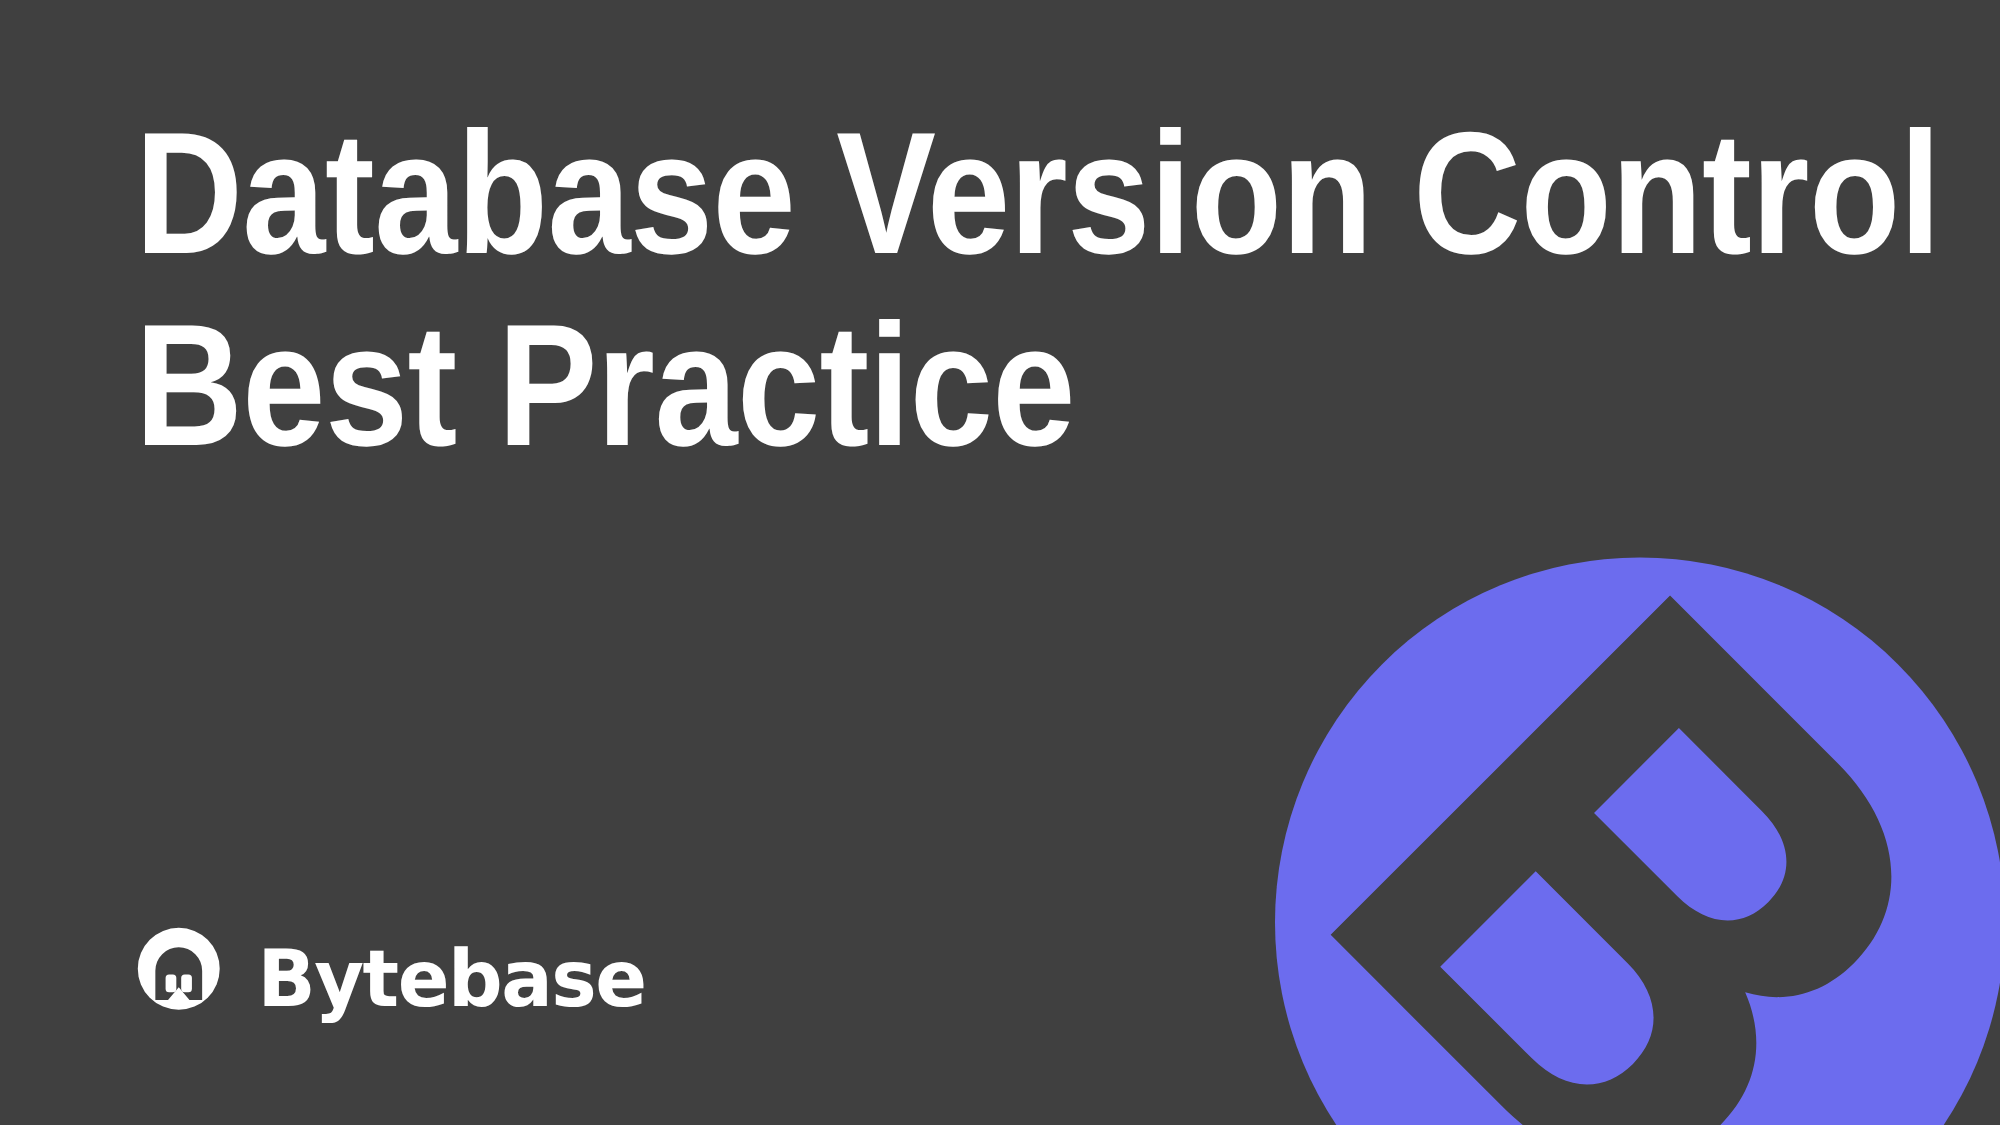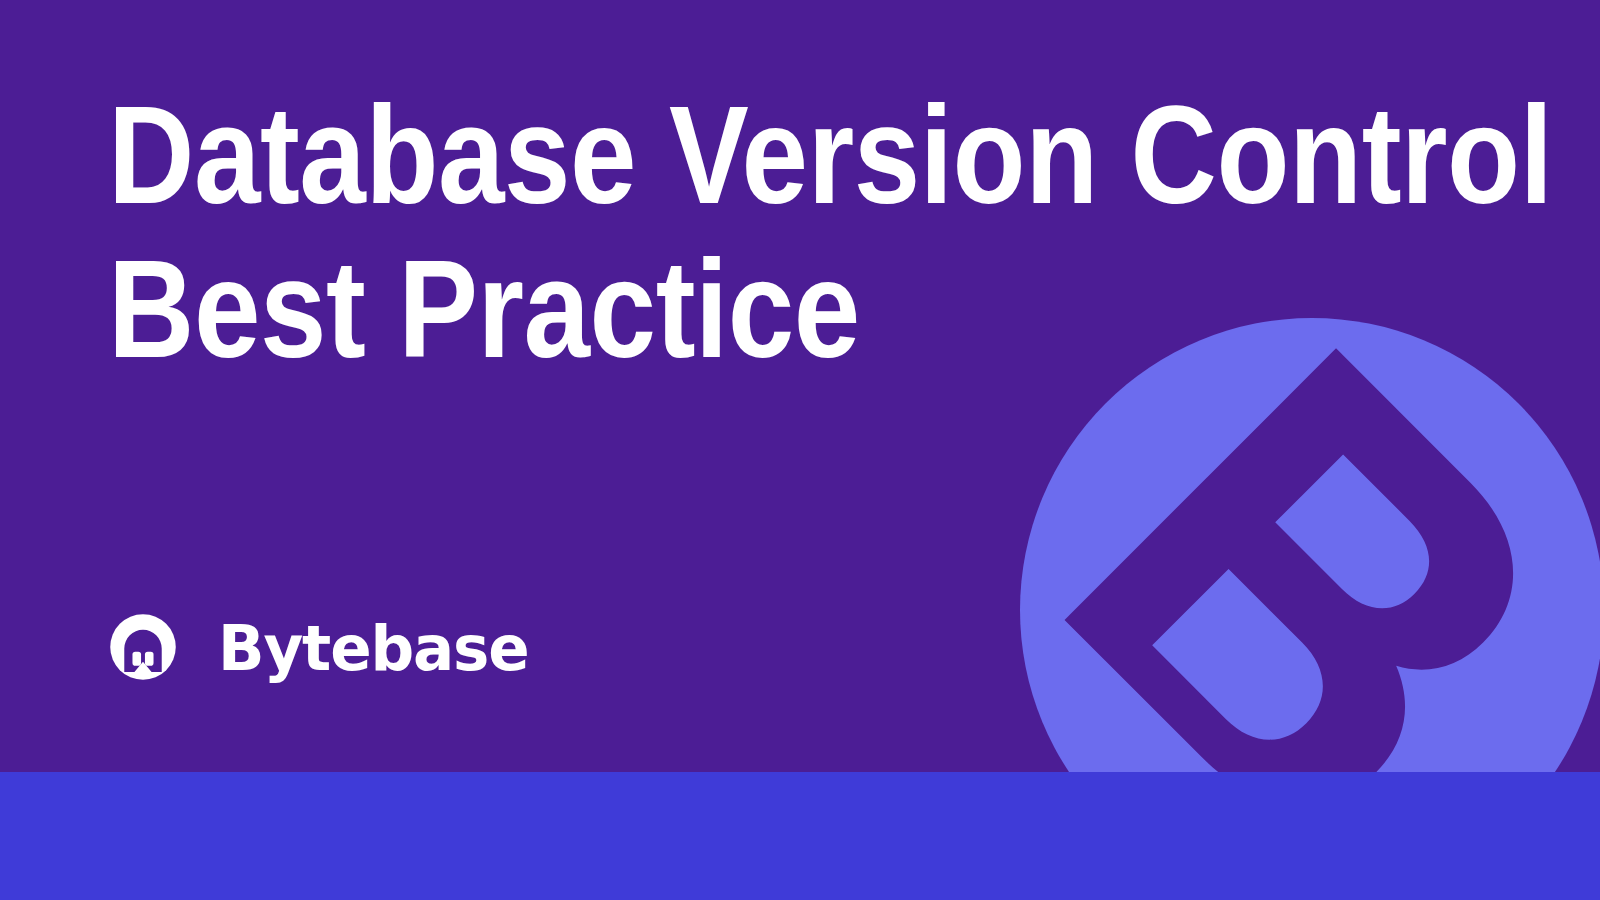--- a/index.html
+++ b/index.html
@@ -4,23 +4,23 @@
 <title>Bytebase Cover</title>
 <style>
   html, body {
     margin: 0;
     padding: 0;
     background: #3f3bd8;
   }
   #cover {
     position: relative;
     width: 1600px;
-    height: 772px;
+    height: 900px;
     overflow: hidden;
-    background: #4c1d95;
+    background: #404040;
     font-family: "Liberation Sans", "DejaVu Sans", sans-serif;
   }
 
   
   .watermark {
     position: absolute;
     right: -62px;
     bottom: -188px;
     width: 700px;
     height: 700px;
@@ -48,22 +48,22 @@
     transform-origin: left center;
     white-space: nowrap;
   }
 
   
   .logo-lockup {
     position: absolute;
     left: 104px;
     bottom: 86px;
     display: flex;
-    align-items: center;
-    gap: 36px;
+    align-items: flex-end;
+    gap: 24px;
   }
   .logo-mark {
     width: 78px;
     height: 78px;
     flex: none;
   }
   .logo-mark svg { display: block; width: 100%; height: 100%; }
   .logo-word {
     color: #ffffff;
     font-family: "DejaVu Sans", "Liberation Sans", sans-serif;

